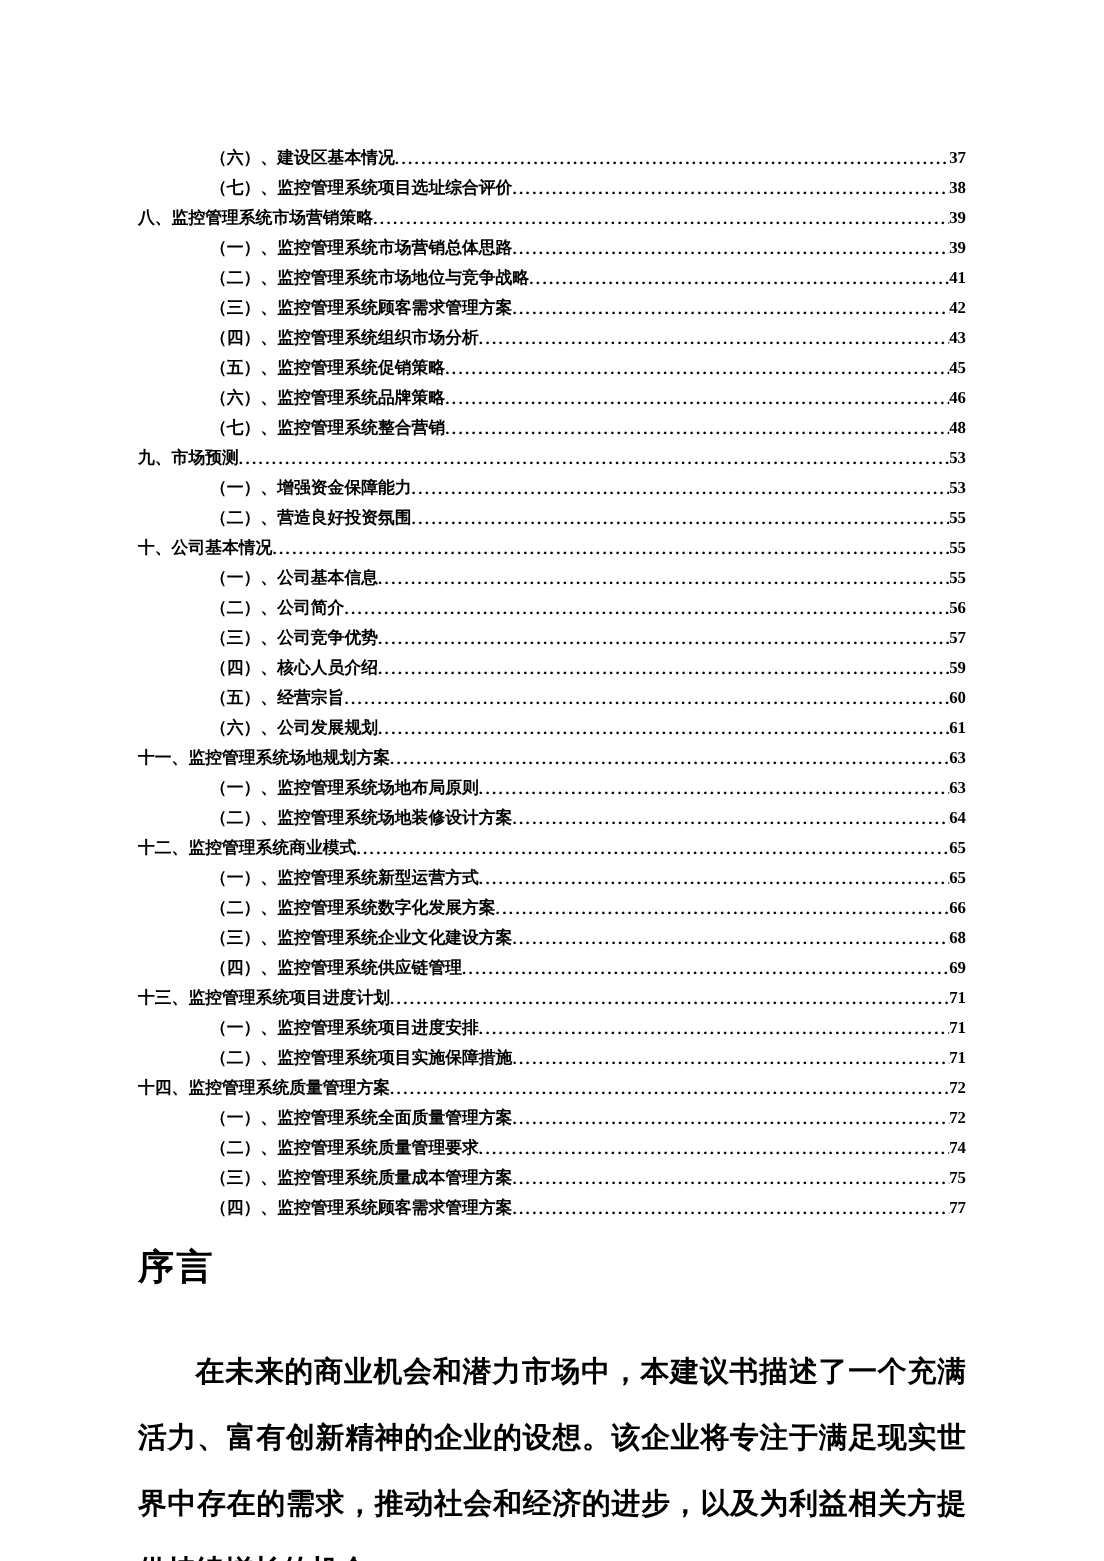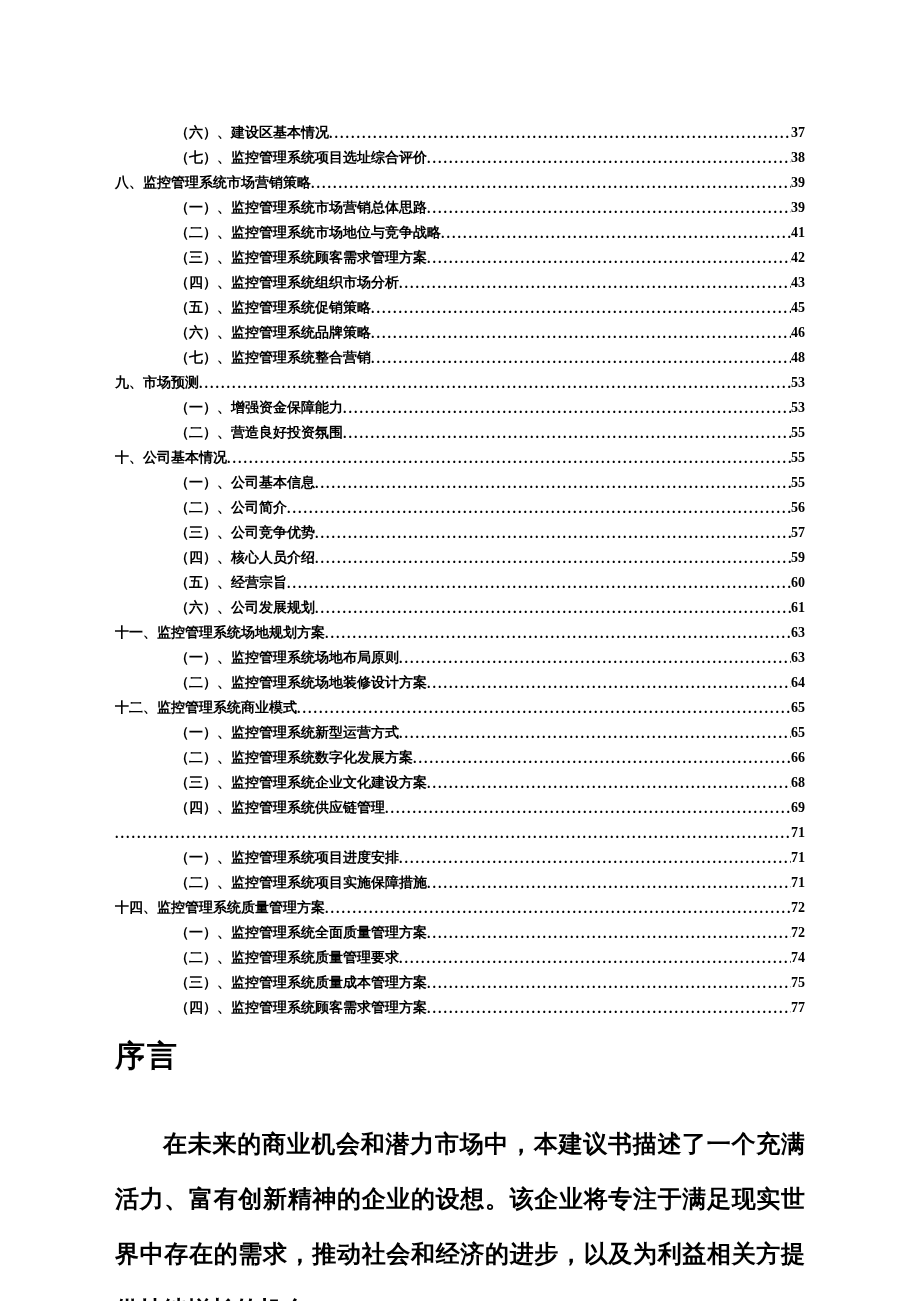--- a/index.html
+++ b/index.html
@@ -192,20 +192,21 @@
         <span class="toc-label">（三）、监控管理系统企业文化建设方案</span>
         <span class="toc-dots"></span>
         <span class="toc-page">68</span>
       </div>
       <div class="toc-line toc-indent-2">
         <span class="toc-label">（四）、监控管理系统供应链管理</span>
         <span class="toc-dots"></span>
         <span class="toc-page">69</span>
       </div>
       <div class="toc-line toc-indent-1">
+        <span class="toc-label">十三、监控管理系统项目进度计划</span>
         <span class="toc-dots"></span>
         <span class="toc-page">71</span>
       </div>
       <div class="toc-line toc-indent-2">
         <span class="toc-label">（一）、监控管理系统项目进度安排</span>
         <span class="toc-dots"></span>
         <span class="toc-page">71</span>
       </div>
       <div class="toc-line toc-indent-2">
         <span class="toc-label">（二）、监控管理系统项目实施保障措施</span>

